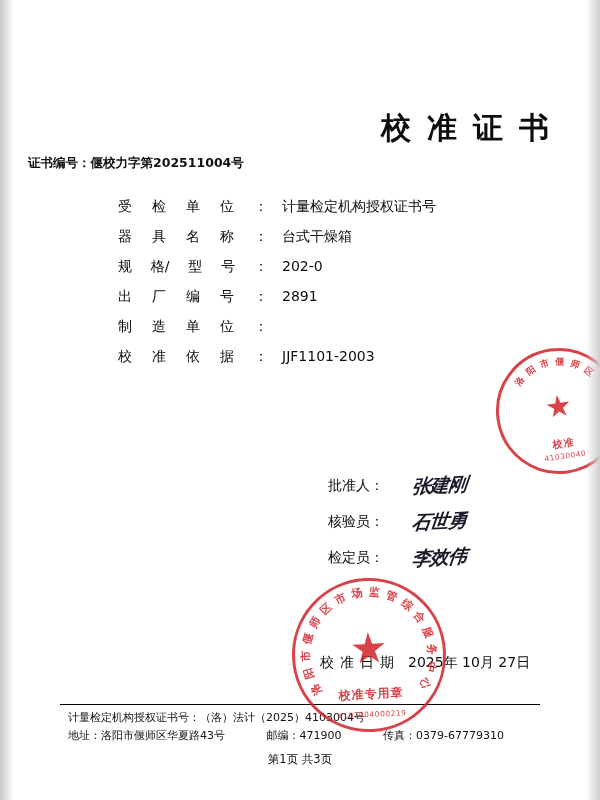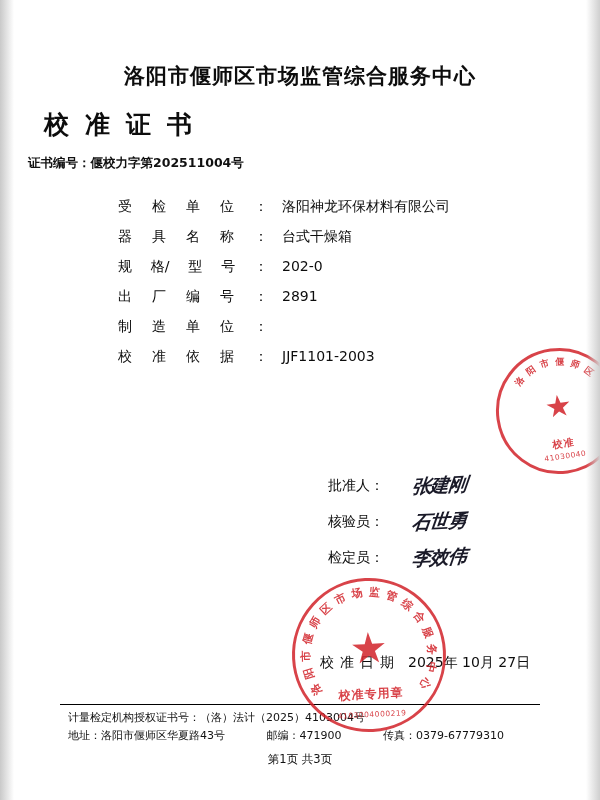--- a/index.html
+++ b/index.html
@@ -58,22 +58,22 @@
     font-weight: bold;
     letter-spacing: 1px;
     color: #0d0d0d;
     white-space: nowrap;
   }
   .doc-title {
     position: absolute;
     top: 108px;
     left: 0;
     right: 7px;
-    text-align: left;
-    font-size: 25px;
+    text-align: right;
+    font-size: 30px;
     font-weight: bold;
     letter-spacing: 16px;
     text-indent: 16px;
     color: #0d0d0d;
   }
   .cert-no {
     position: absolute;
     top: 155px;
     left: 0;
     right: 0;
@@ -275,34 +275,33 @@
     white-space: nowrap;
   }
   .arc-text.small span { font-size: 9px; }
 </style>
 </head>
 <body>
 
 <div id="page">
   <div class="sheet">
 
-    <div class="org-title">洛阳市偃师区市场监管综合服务中心</div>
     <div class="doc-title">校准证书</div>
     <div class="cert-no">证书编号：偃校力字第202511004号</div>
 
     <div class="info">
       <div class="info-row">
         <div class="info-label">
             <span class="ch">受</span>
             <span class="ch">检</span>
             <span class="ch">单</span>
             <span class="ch">位</span>
             <span class="ch">：</span>
           </div>
-        <div class="info-value">洛阳神龙环保材料有限公司</div>
+        <div class="info-value">计量检定机构授权证书号</div>
       </div>
       <div class="info-row">
         <div class="info-label">
             <span class="ch">器</span>
             <span class="ch">具</span>
             <span class="ch">名</span>
             <span class="ch">称</span>
             <span class="ch">：</span>
           </div>
         <div class="info-value">台式干燥箱</div>

